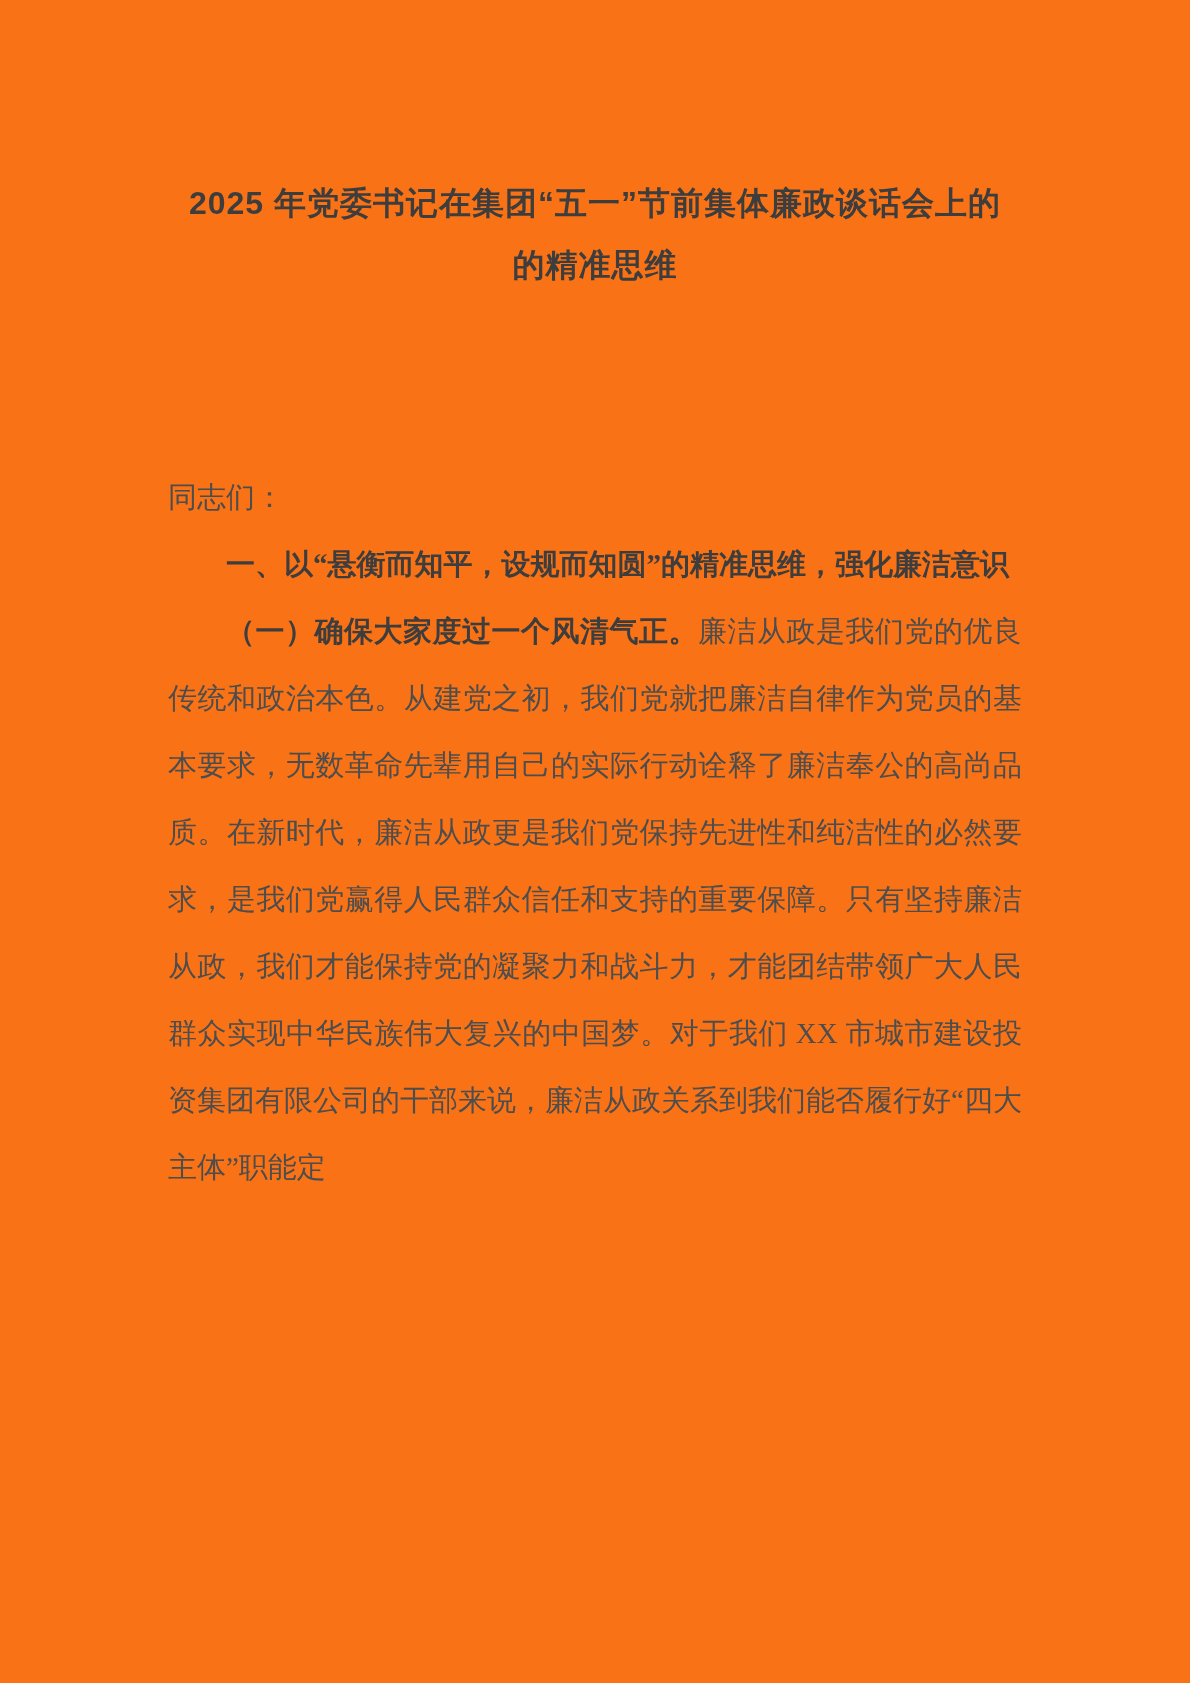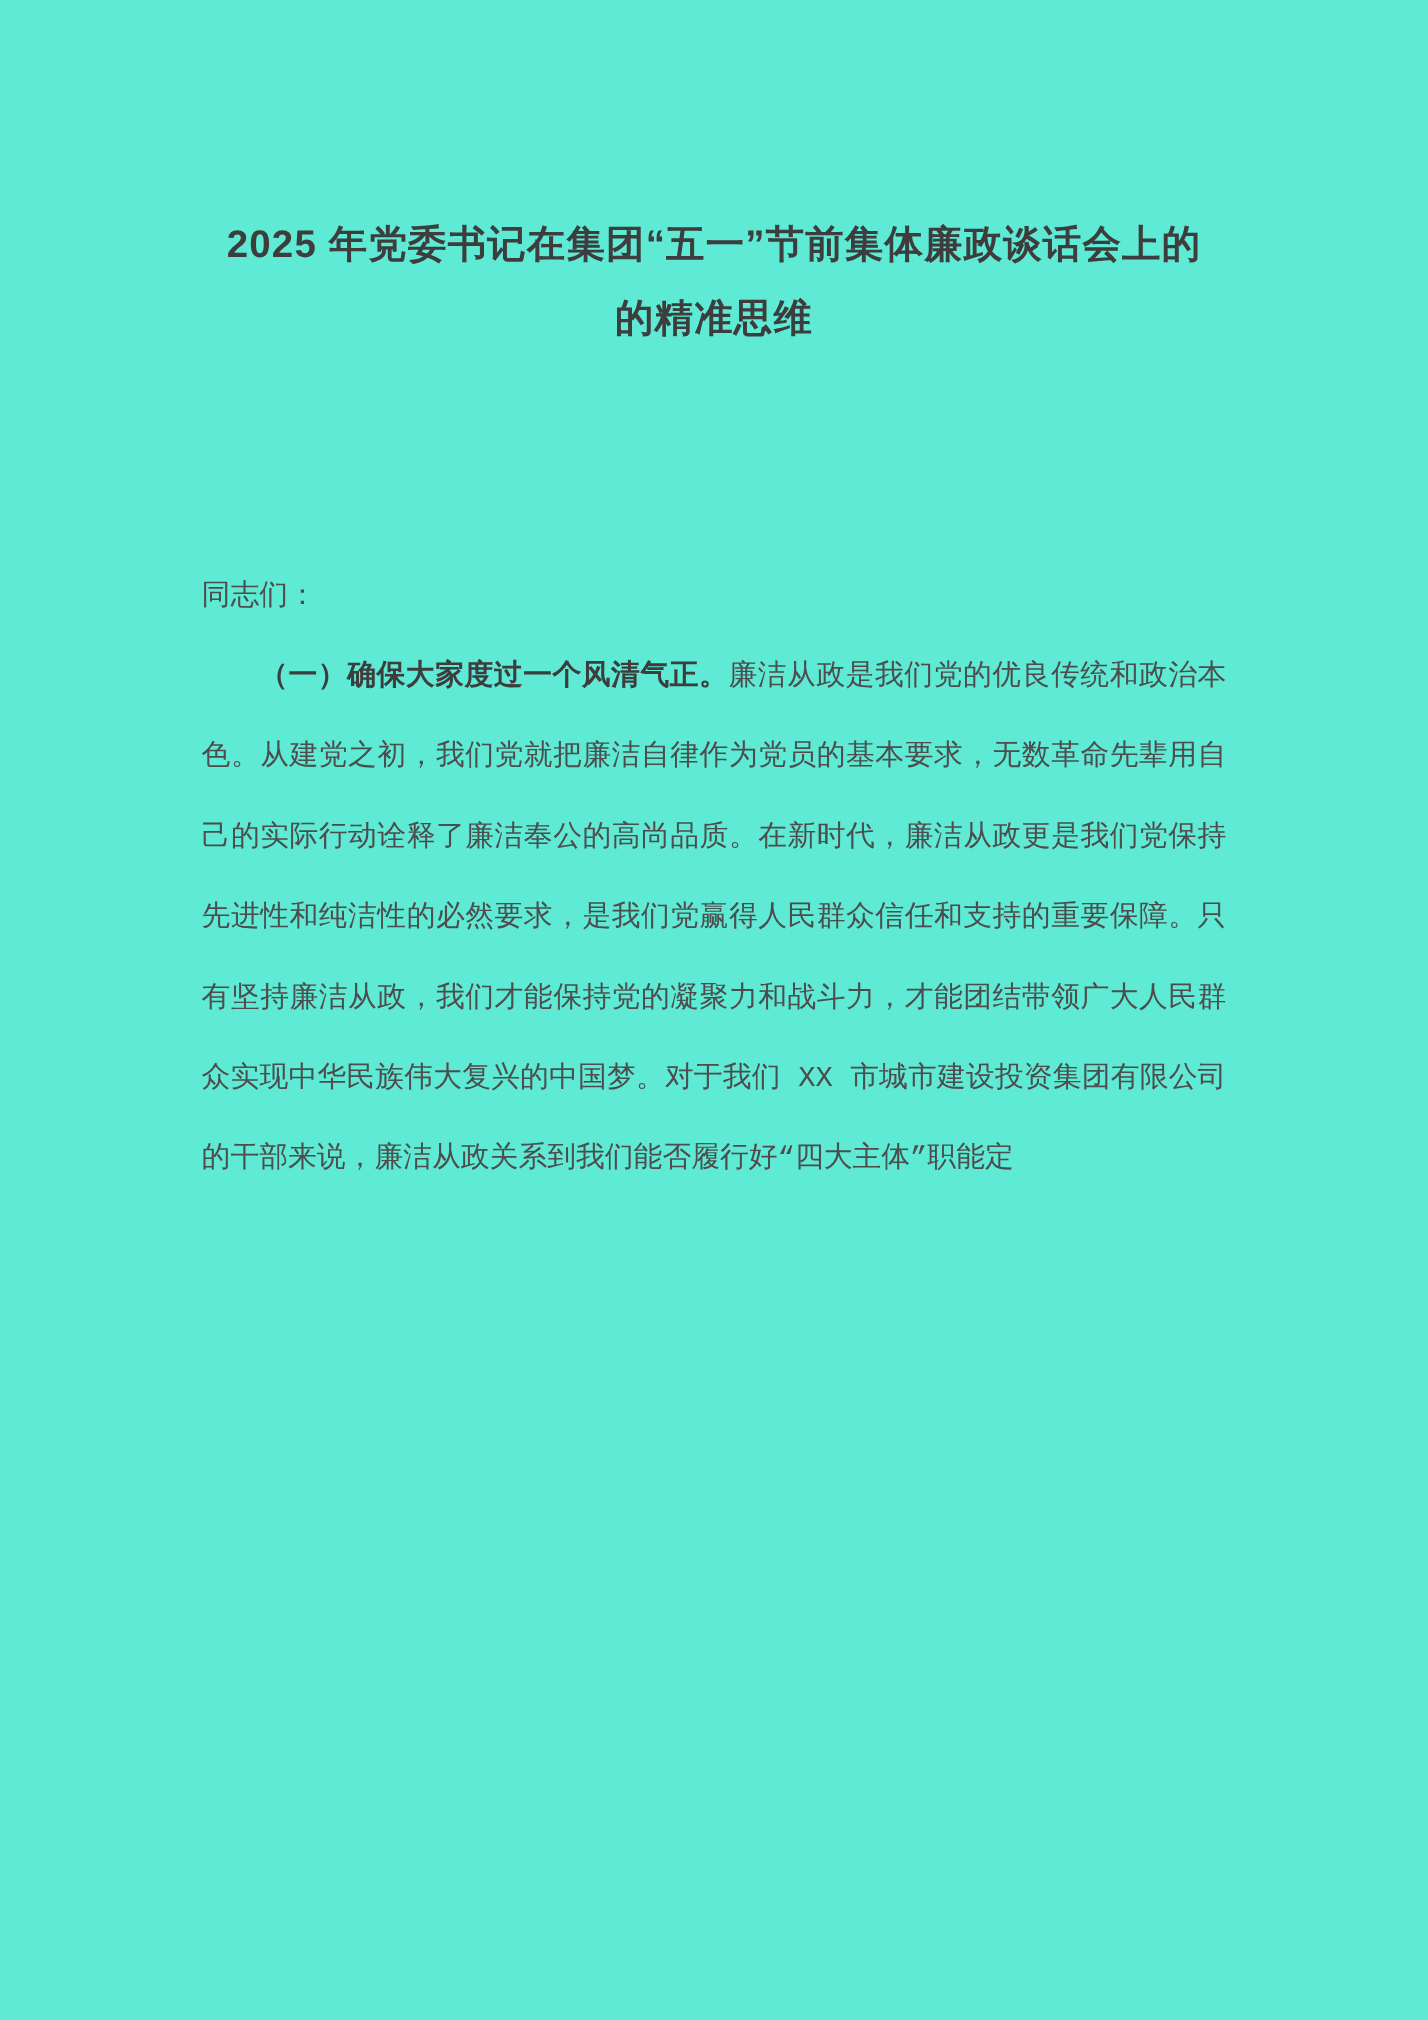--- a/index.html
+++ b/index.html
@@ -4,38 +4,38 @@
 <style>
   html, body {
     margin: 0;
     padding: 0;
     background: #ffffff;
   }
   .page {
     position: relative;
     width: 1190px;
     height: 1683px;
-    background: #5eead4;
+    background: #f97316;
     overflow: hidden;
   }
   .doc-title {
     margin: 172px 130px 0 130px;
     text-align: center;
     font-family: "Liberation Sans", sans-serif;
     font-weight: bold;
     font-size: 32px;
     line-height: 62px;
     color: #3d3d3d;
     letter-spacing: 1px;
   }
   .doc-body {
     margin: 168px 168px 0 168px;
     width: 854px;
-    font-family: Liberation Mono, monospace;
-    font-size: 24px;
+    font-family: Liberation Serif, serif;
+    font-size: 29px;
     line-height: 67px;
     color: #4d4d4d;
     text-align: justify;
   }
   .doc-body p {
     margin: 0;
     padding: 0;
     text-indent: 2em;
   }
   .doc-body p.salutation {
@@ -54,17 +54,18 @@
 
   <div class="doc-title">
     <div>2025 年党委书记在集团“五一”节前集体廉政谈话会上的</div>
     <div>的精准思维</div>
   </div>
 
   <div class="doc-body">
     <p class="salutation">同志们：</p>
 
 
+    <p class="heading">一、以“悬衡而知平，设规而知圆”的精准思维，强化廉洁意识</p>
 
     <p><span class="bold-lead">（一）确保大家度过一个风清气正。</span><span>廉洁从政是我们党的优良传统和政治本色。从建党之初，我们党就把廉洁自律作为党员的基本要求，无数革命先辈用自己的实际行动诠释了廉洁奉公的高尚品质。在新时代，廉洁从政更是我们党保持先进性和纯洁性的必然要求，是我们党赢得人民群众信任和支持的重要保障。只有坚持廉洁从政，我们才能保持党的凝聚力和战斗力，才能团结带领广大人民群众实现中华民族伟大复兴的中国梦。对于我们 XX 市城市建设投资集团有限公司的干部来说，廉洁从政关系到我们能否履行好“四大主体”职能定</span></p>
   </div>
 
 </div>
 
 </body></html>

